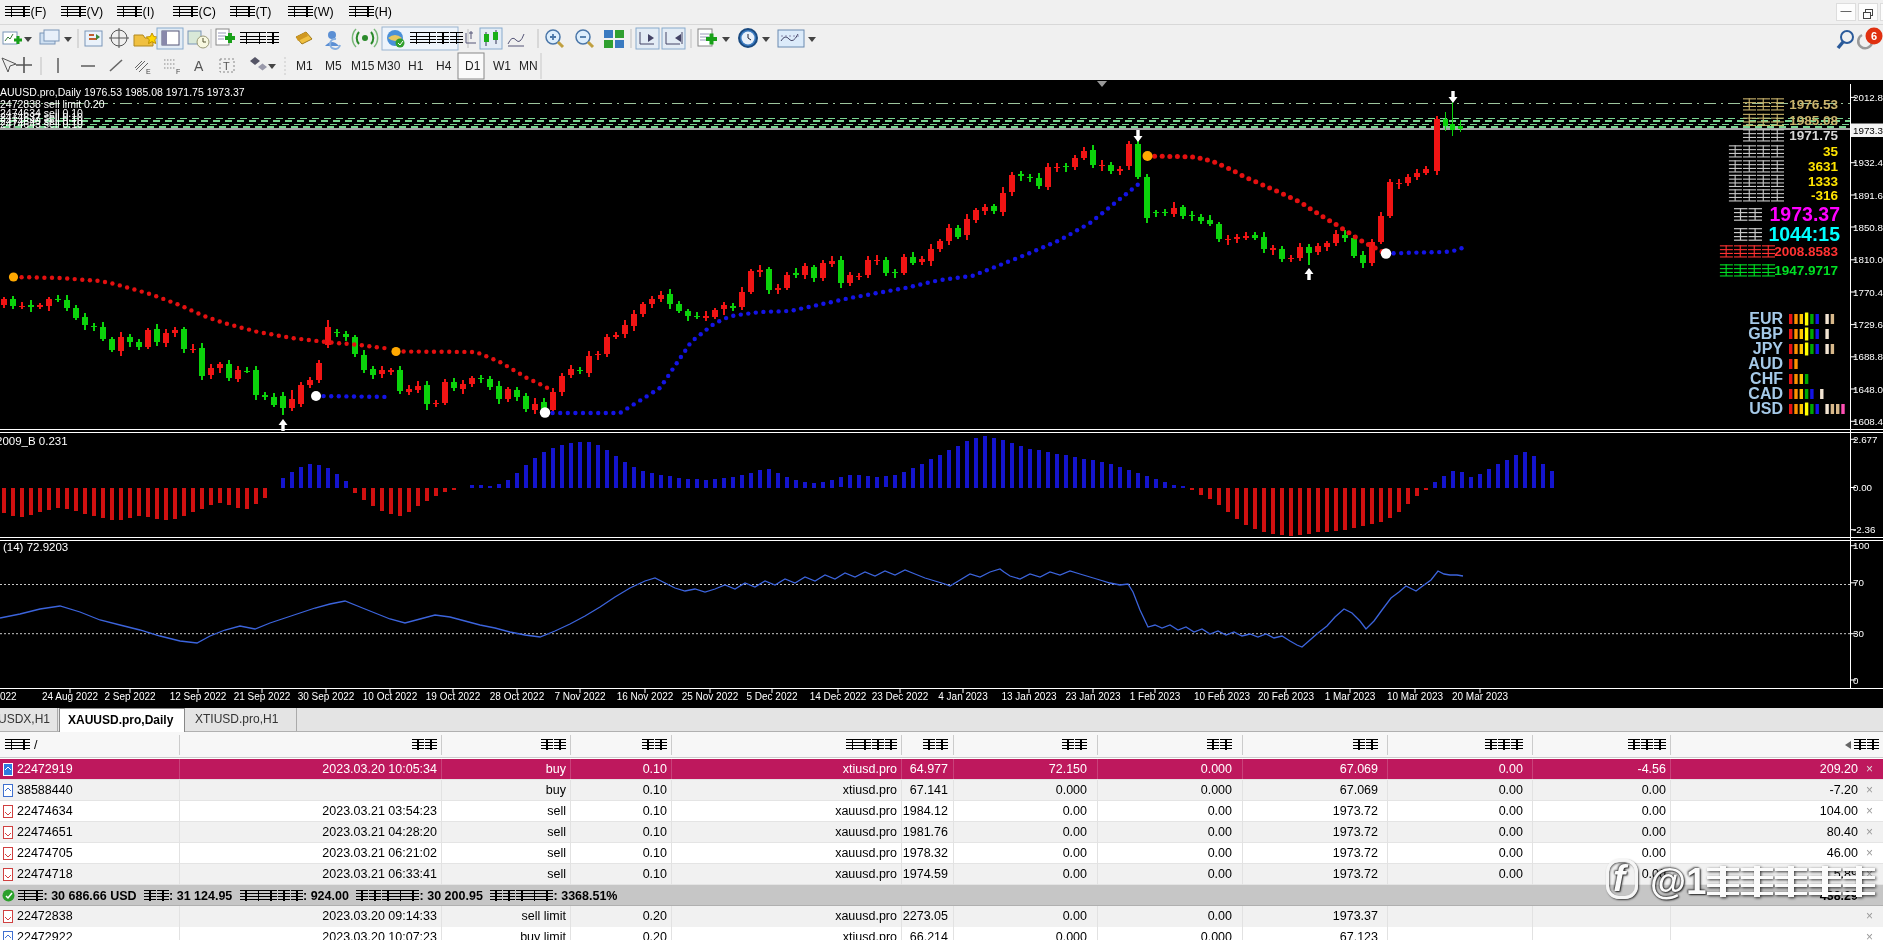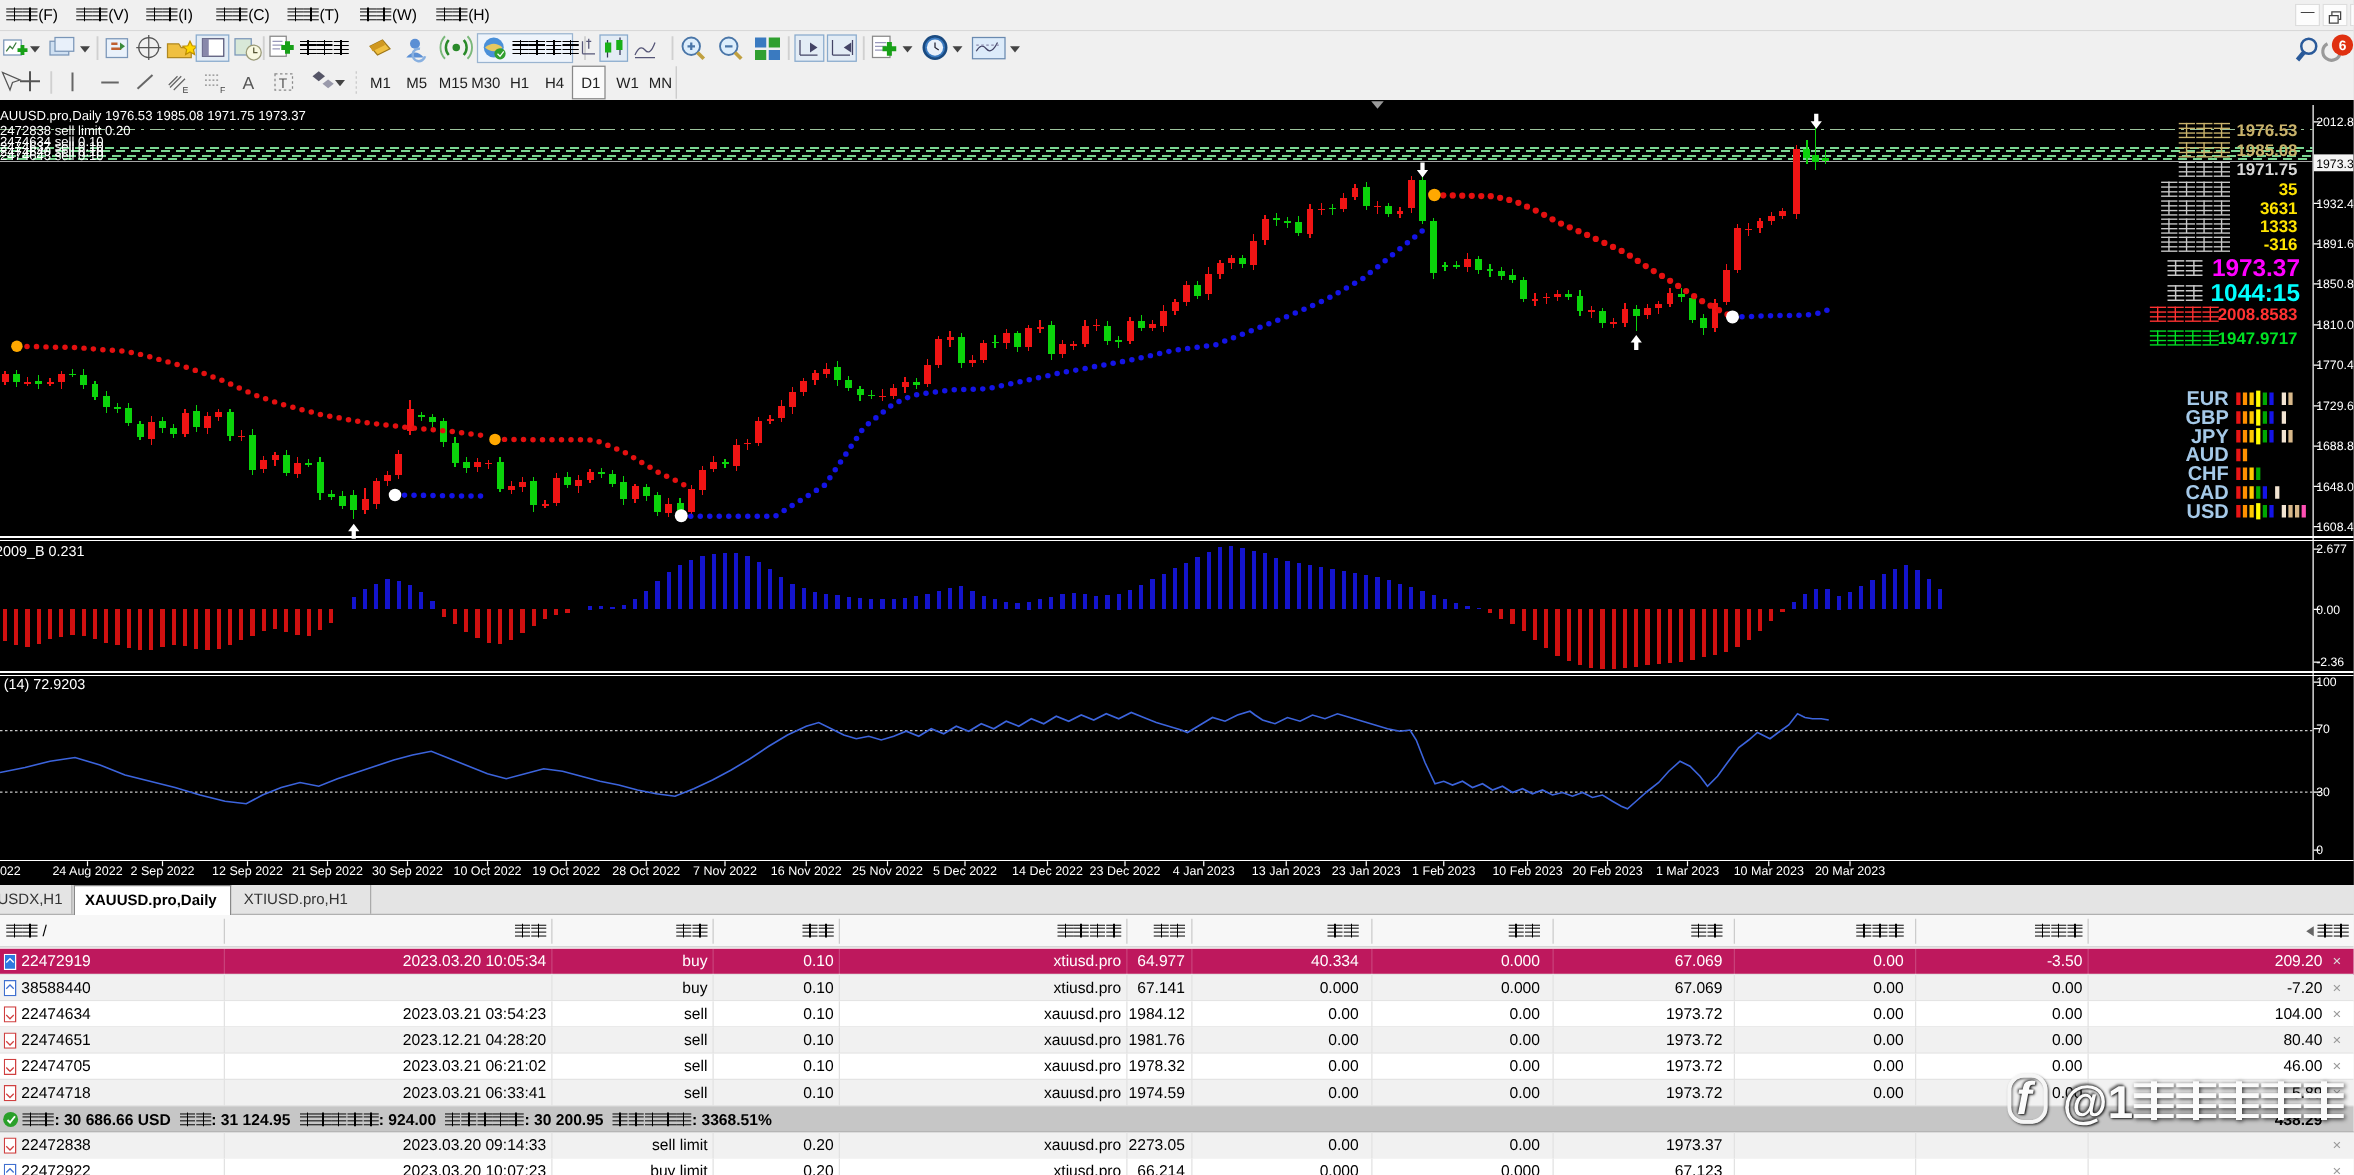--- a/index.html
+++ b/index.html
@@ -1291,25 +1291,25 @@
       <svg class="abs" style="left:3px;top:4px" width="12" height="13">
         <rect x="0.5" y="0.5" width="9" height="12" fill="#2e7ae0" stroke="#fff"></rect>
         <path d="M2 7 l3 -3 l3 3" stroke="#fff" fill="none"></path>
       </svg>
       <span class="abs" style="left:17px;top:3px">22472919</span>
       <span class="abs" style="left:237px;top:3px;width:200px;text-align:right;white-space:nowrap">2023.03.20 10:05:34</span>
       <span class="abs" style="left:366px;top:3px;width:200px;text-align:right;white-space:nowrap">buy</span>
       <span class="abs" style="left:467px;top:3px;width:200px;text-align:right;white-space:nowrap">0.10</span>
       <span class="abs" style="left:697px;top:3px;width:200px;text-align:right;white-space:nowrap">xtiusd.pro</span>
       <span class="abs" style="left:748px;top:3px;width:200px;text-align:right;white-space:nowrap">64.977</span>
-      <span class="abs" style="left:887px;top:3px;width:200px;text-align:right;white-space:nowrap">40.334</span>
+      <span class="abs" style="left:887px;top:3px;width:200px;text-align:right;white-space:nowrap">72.150</span>
       <span class="abs" style="left:1032px;top:3px;width:200px;text-align:right;white-space:nowrap">0.000</span>
       <span class="abs" style="left:1178px;top:3px;width:200px;text-align:right;white-space:nowrap">67.069</span>
       <span class="abs" style="left:1323px;top:3px;width:200px;text-align:right;white-space:nowrap">0.00</span>
-      <span class="abs" style="left:1466px;top:3px;width:200px;text-align:right;white-space:nowrap">-3.50</span>
+      <span class="abs" style="left:1466px;top:3px;width:200px;text-align:right;white-space:nowrap">-4.56</span>
       <span class="abs" style="left:1658px;top:3px;width:200px;text-align:right;white-space:nowrap">209.20</span>
       <span class="abs" style="left:1866px;top:3px;color:#ddd;font-size:12px">×</span>
     </div>
     <div class="abs" style="left:0;top:48px;width:1883px;height:21px;background:#f1f1f1;border-bottom:1px solid #e4e4e4;font-size:12.5px;color:#000">
       <i class="abs" style="left:179px;top:0;width:1px;height:21px;background:#e2e2e2"></i>
       <i class="abs" style="left:441px;top:0;width:1px;height:21px;background:#e2e2e2"></i>
       <i class="abs" style="left:570px;top:0;width:1px;height:21px;background:#e2e2e2"></i>
       <i class="abs" style="left:671px;top:0;width:1px;height:21px;background:#e2e2e2"></i>
       <i class="abs" style="left:901px;top:0;width:1px;height:21px;background:#e2e2e2"></i>
       <i class="abs" style="left:953px;top:0;width:1px;height:21px;background:#e2e2e2"></i>
@@ -1376,21 +1376,21 @@
       <i class="abs" style="left:1097px;top:0;width:1px;height:21px;background:#e2e2e2"></i>
       <i class="abs" style="left:1242px;top:0;width:1px;height:21px;background:#e2e2e2"></i>
       <i class="abs" style="left:1387px;top:0;width:1px;height:21px;background:#e2e2e2"></i>
       <i class="abs" style="left:1532px;top:0;width:1px;height:21px;background:#e2e2e2"></i>
       <i class="abs" style="left:1670px;top:0;width:1px;height:21px;background:#e2e2e2"></i>
       <svg class="abs" style="left:3px;top:4px" width="12" height="13">
         <rect x="0.5" y="0.5" width="9" height="12" fill="#fff" stroke="#d04040"></rect>
         <path d="M2 7 l3 3 l3 -3" stroke="#d04040" fill="none"></path>
       </svg>
       <span class="abs" style="left:17px;top:3px">22474651</span>
-      <span class="abs" style="left:237px;top:3px;width:200px;text-align:right;white-space:nowrap">2023.12.21 04:28:20</span>
+      <span class="abs" style="left:237px;top:3px;width:200px;text-align:right;white-space:nowrap">2023.03.21 04:28:20</span>
       <span class="abs" style="left:366px;top:3px;width:200px;text-align:right;white-space:nowrap">sell</span>
       <span class="abs" style="left:467px;top:3px;width:200px;text-align:right;white-space:nowrap">0.10</span>
       <span class="abs" style="left:697px;top:3px;width:200px;text-align:right;white-space:nowrap">xauusd.pro</span>
       <span class="abs" style="left:748px;top:3px;width:200px;text-align:right;white-space:nowrap">1981.76</span>
       <span class="abs" style="left:887px;top:3px;width:200px;text-align:right;white-space:nowrap">0.00</span>
       <span class="abs" style="left:1032px;top:3px;width:200px;text-align:right;white-space:nowrap">0.00</span>
       <span class="abs" style="left:1178px;top:3px;width:200px;text-align:right;white-space:nowrap">1973.72</span>
       <span class="abs" style="left:1323px;top:3px;width:200px;text-align:right;white-space:nowrap">0.00</span>
       <span class="abs" style="left:1466px;top:3px;width:200px;text-align:right;white-space:nowrap">0.00</span>
       <span class="abs" style="left:1658px;top:3px;width:200px;text-align:right;white-space:nowrap">80.40</span>

